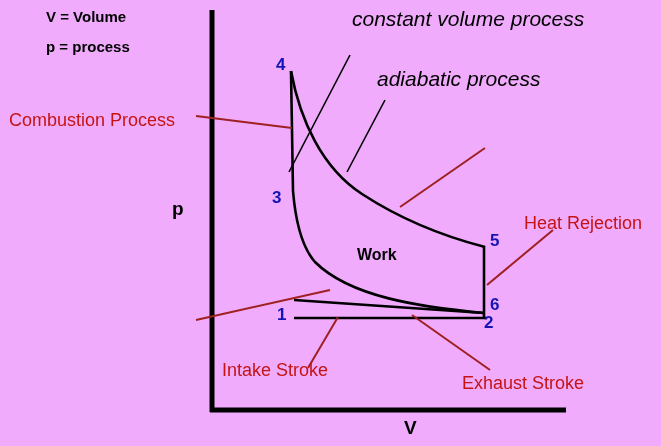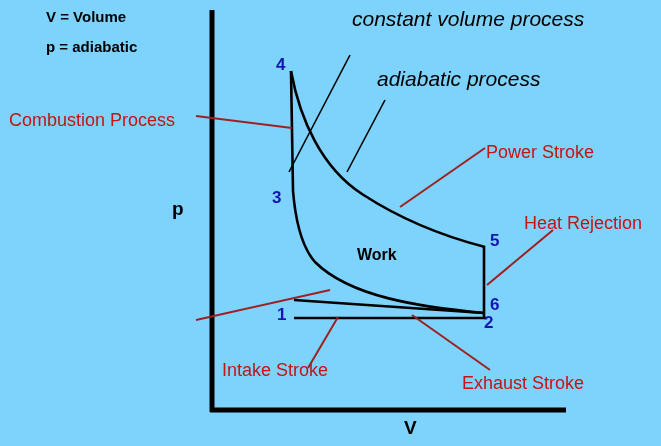--- a/index.html
+++ b/index.html
@@ -4,21 +4,21 @@
 <style>
   html, body {
     margin: 0;
     padding: 0;
     background: #ffffff;
   }
   #stage {
     position: relative;
     width: 661px;
     height: 446px;
-    background: #7dd3fc;
+    background: #f0abfc;
     overflow: hidden;
     font-family: "Liberation Sans", sans-serif;
   }
   #diagram-svg {
     position: absolute;
     left: 0;
     top: 0;
     width: 661px;
     height: 446px;
   }
@@ -91,30 +91,29 @@
 
     <line x1="196" y1="116" x2="292" y2="128" stroke="#9E2020" stroke-width="2"></line>
     <line x1="485" y1="148" x2="400" y2="207" stroke="#9E2020" stroke-width="2"></line>
     <line x1="553" y1="230" x2="487" y2="285" stroke="#9E2020" stroke-width="2"></line>
     <line x1="196" y1="320" x2="330" y2="290" stroke="#9E2020" stroke-width="2"></line>
     <line x1="308" y1="368" x2="338" y2="317" stroke="#9E2020" stroke-width="2"></line>
     <line x1="490" y1="370" x2="412" y2="315" stroke="#9E2020" stroke-width="2"></line>
   </svg>
 
   <div class="lbl legend-text" style="left:46px; top:9px;">V = Volume</div>
-  <div class="lbl legend-text" style="left:46px; top:39px;">p = adiabatic</div>
+  <div class="lbl legend-text" style="left:46px; top:39px;">p = process</div>
 
   <div class="lbl axis-label" style="left:172px; top:199px;">p</div>
   <div class="lbl axis-label" style="left:404px; top:418px;">V</div>
 
   <div class="lbl process-italic" style="left:352px; top:8px;">constant volume process</div>
   <div class="lbl process-italic" style="left:377px; top:68px;">adiabatic process</div>
 
   <div class="lbl annot-red" style="left:9px; top:111px;">Combustion  Process</div>
-  <div class="lbl annot-red" style="left:486px; top:143px;">Power Stroke</div>
   <div class="lbl annot-red" style="left:524px; top:214px;">Heat  Rejection</div>
   <div class="lbl annot-red" style="left:222px; top:361px;">Intake  Stroke</div>
   <div class="lbl annot-red" style="left:462px; top:374px;">Exhaust  Stroke</div>
 
   <div class="lbl work-label" style="left:357px; top:247px;">Work</div>
 
   <div class="lbl point-num" style="left:277px; top:306px;">1</div>
   <div class="lbl point-num" style="left:484px; top:314px;">2</div>
   <div class="lbl point-num" style="left:272px; top:189px;">3</div>
   <div class="lbl point-num" style="left:276px; top:56px;">4</div>

